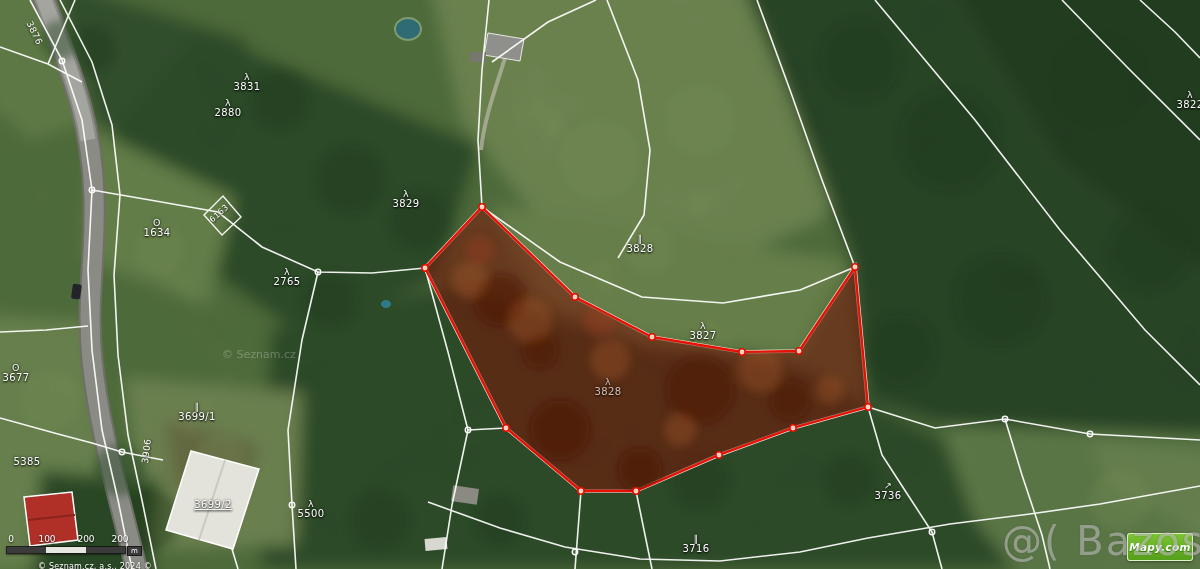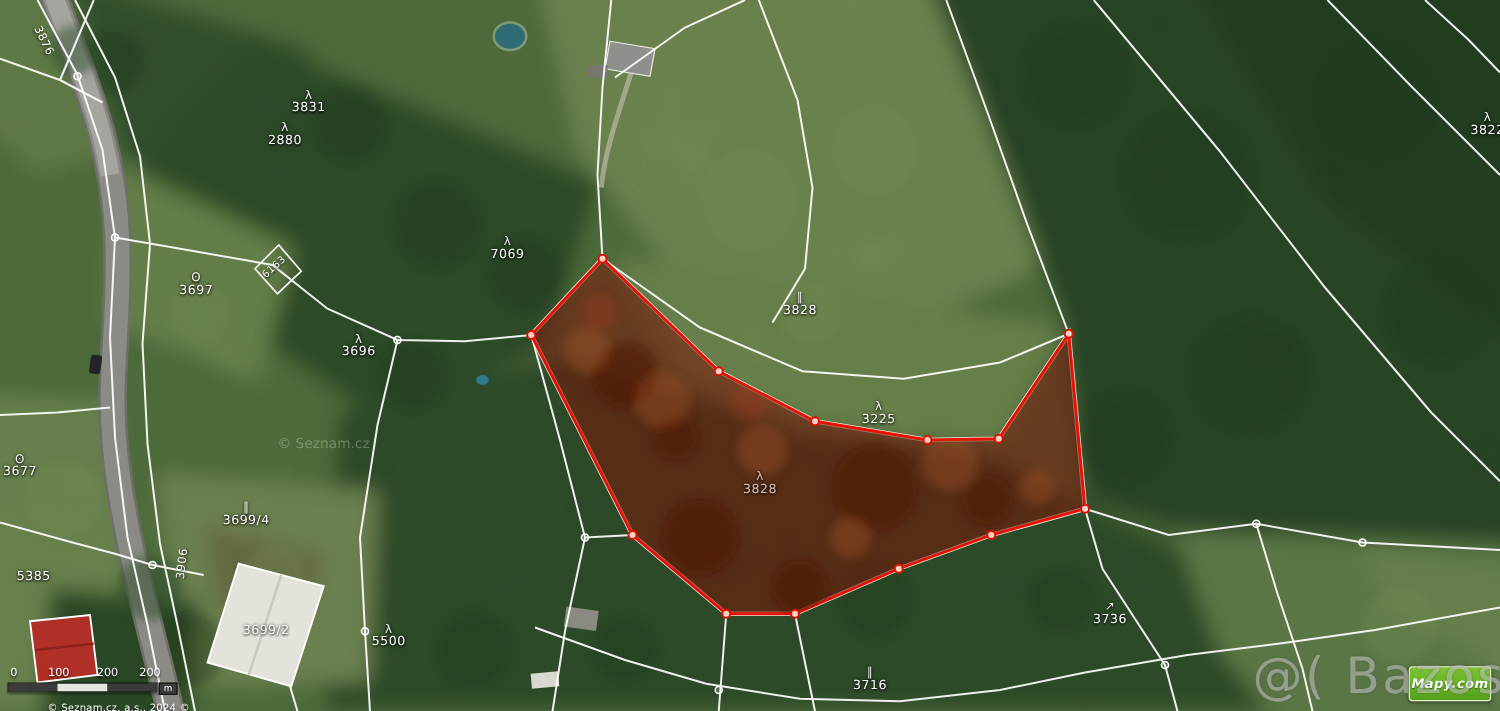--- a/index.html
+++ b/index.html
@@ -11,21 +11,21 @@
   
   .lbl{
     position:absolute;transform:translate(-50%,-50%);
     display:flex;flex-direction:column;align-items:center;
     color:#fff;font-size:10px;line-height:1.02;letter-spacing:.4px;
     text-shadow:0 1px 2px rgba(0,0,0,.95),0 0 3px rgba(0,0,0,.75);
     white-space:nowrap;pointer-events:none;
   }
   .lbl .sym{font-size:9.5px;opacity:.95;}
   .lbl.redlbl{color:rgba(255,226,214,.82);}
-  .lbl.onroof{opacity:.85;}
+  .lbl.onroof{opacity:.85;text-decoration:underline;}
   .rot{position:absolute;color:#fff;font-size:9px;letter-spacing:.5px;
     text-shadow:0 1px 2px rgba(0,0,0,.9);white-space:nowrap;pointer-events:none;}
   
   .scalebar{position:absolute;left:6px;top:534px;width:170px;height:34px;z-index:6;}
   .scalebar .tick{position:absolute;top:0;color:#fff;font-size:9px;
     text-shadow:0 1px 2px rgba(0,0,0,.9);transform:translateX(-50%);}
   .scalebar .bar{position:absolute;left:0;top:12px;height:6px;display:flex;
     border:1px solid rgba(20,20,20,.85);box-shadow:0 1px 2px rgba(0,0,0,.5);}
   .scalebar .seg{height:100%;}
   .scalebar .unit{position:absolute;left:121px;top:12px;width:13px;height:8px;
@@ -237,56 +237,56 @@
   <div class="lbl" style="left:247px;top:82px">
     <span class="sym">λ</span>
     <span>3831</span>
   </div>
   <div class="lbl" style="left:228px;top:108px">
     <span class="sym">λ</span>
     <span>2880</span>
   </div>
   <div class="lbl" style="left:406px;top:199px">
     <span class="sym">λ</span>
-    <span>7069</span>
+    <span>3829</span>
   </div>
   <div class="lbl" style="left:640px;top:244px">
     <span class="sym">∥</span>
     <span>3828</span>
   </div>
   <div class="lbl" style="left:703px;top:331px">
     <span class="sym">λ</span>
-    <span>3225</span>
+    <span>3827</span>
   </div>
   <div class="lbl" style="left:1190px;top:100px">
     <span class="sym">λ</span>
     <span>3822</span>
   </div>
   <div class="lbl" style="left:157px;top:228px">
     <span class="sym">ʘ</span>
-    <span>3697</span>
+    <span>1634</span>
   </div>
   <div class="lbl" style="left:287px;top:277px">
     <span class="sym">λ</span>
-    <span>3696</span>
+    <span>2765</span>
   </div>
   <div class="lbl redlbl" style="left:608px;top:387px">
     <span class="sym">λ</span>
     <span>3828</span>
   </div>
   <div class="lbl" style="left:16px;top:373px">
     <span class="sym">ʘ</span>
     <span>3677</span>
   </div>
   <div class="lbl" style="left:27px;top:462px">
     <span>5385</span>
   </div>
   <div class="lbl" style="left:197px;top:412px">
     <span class="sym">∥</span>
-    <span>3699/4</span>
+    <span>3699/1</span>
   </div>
   <div class="lbl onroof" style="left:213px;top:505px">
     <span>3699/2</span>
   </div>
   <div class="lbl" style="left:311px;top:509px">
     <span class="sym">λ</span>
     <span>5500</span>
   </div>
   <div class="lbl" style="left:696px;top:544px">
     <span class="sym">∥</span>

